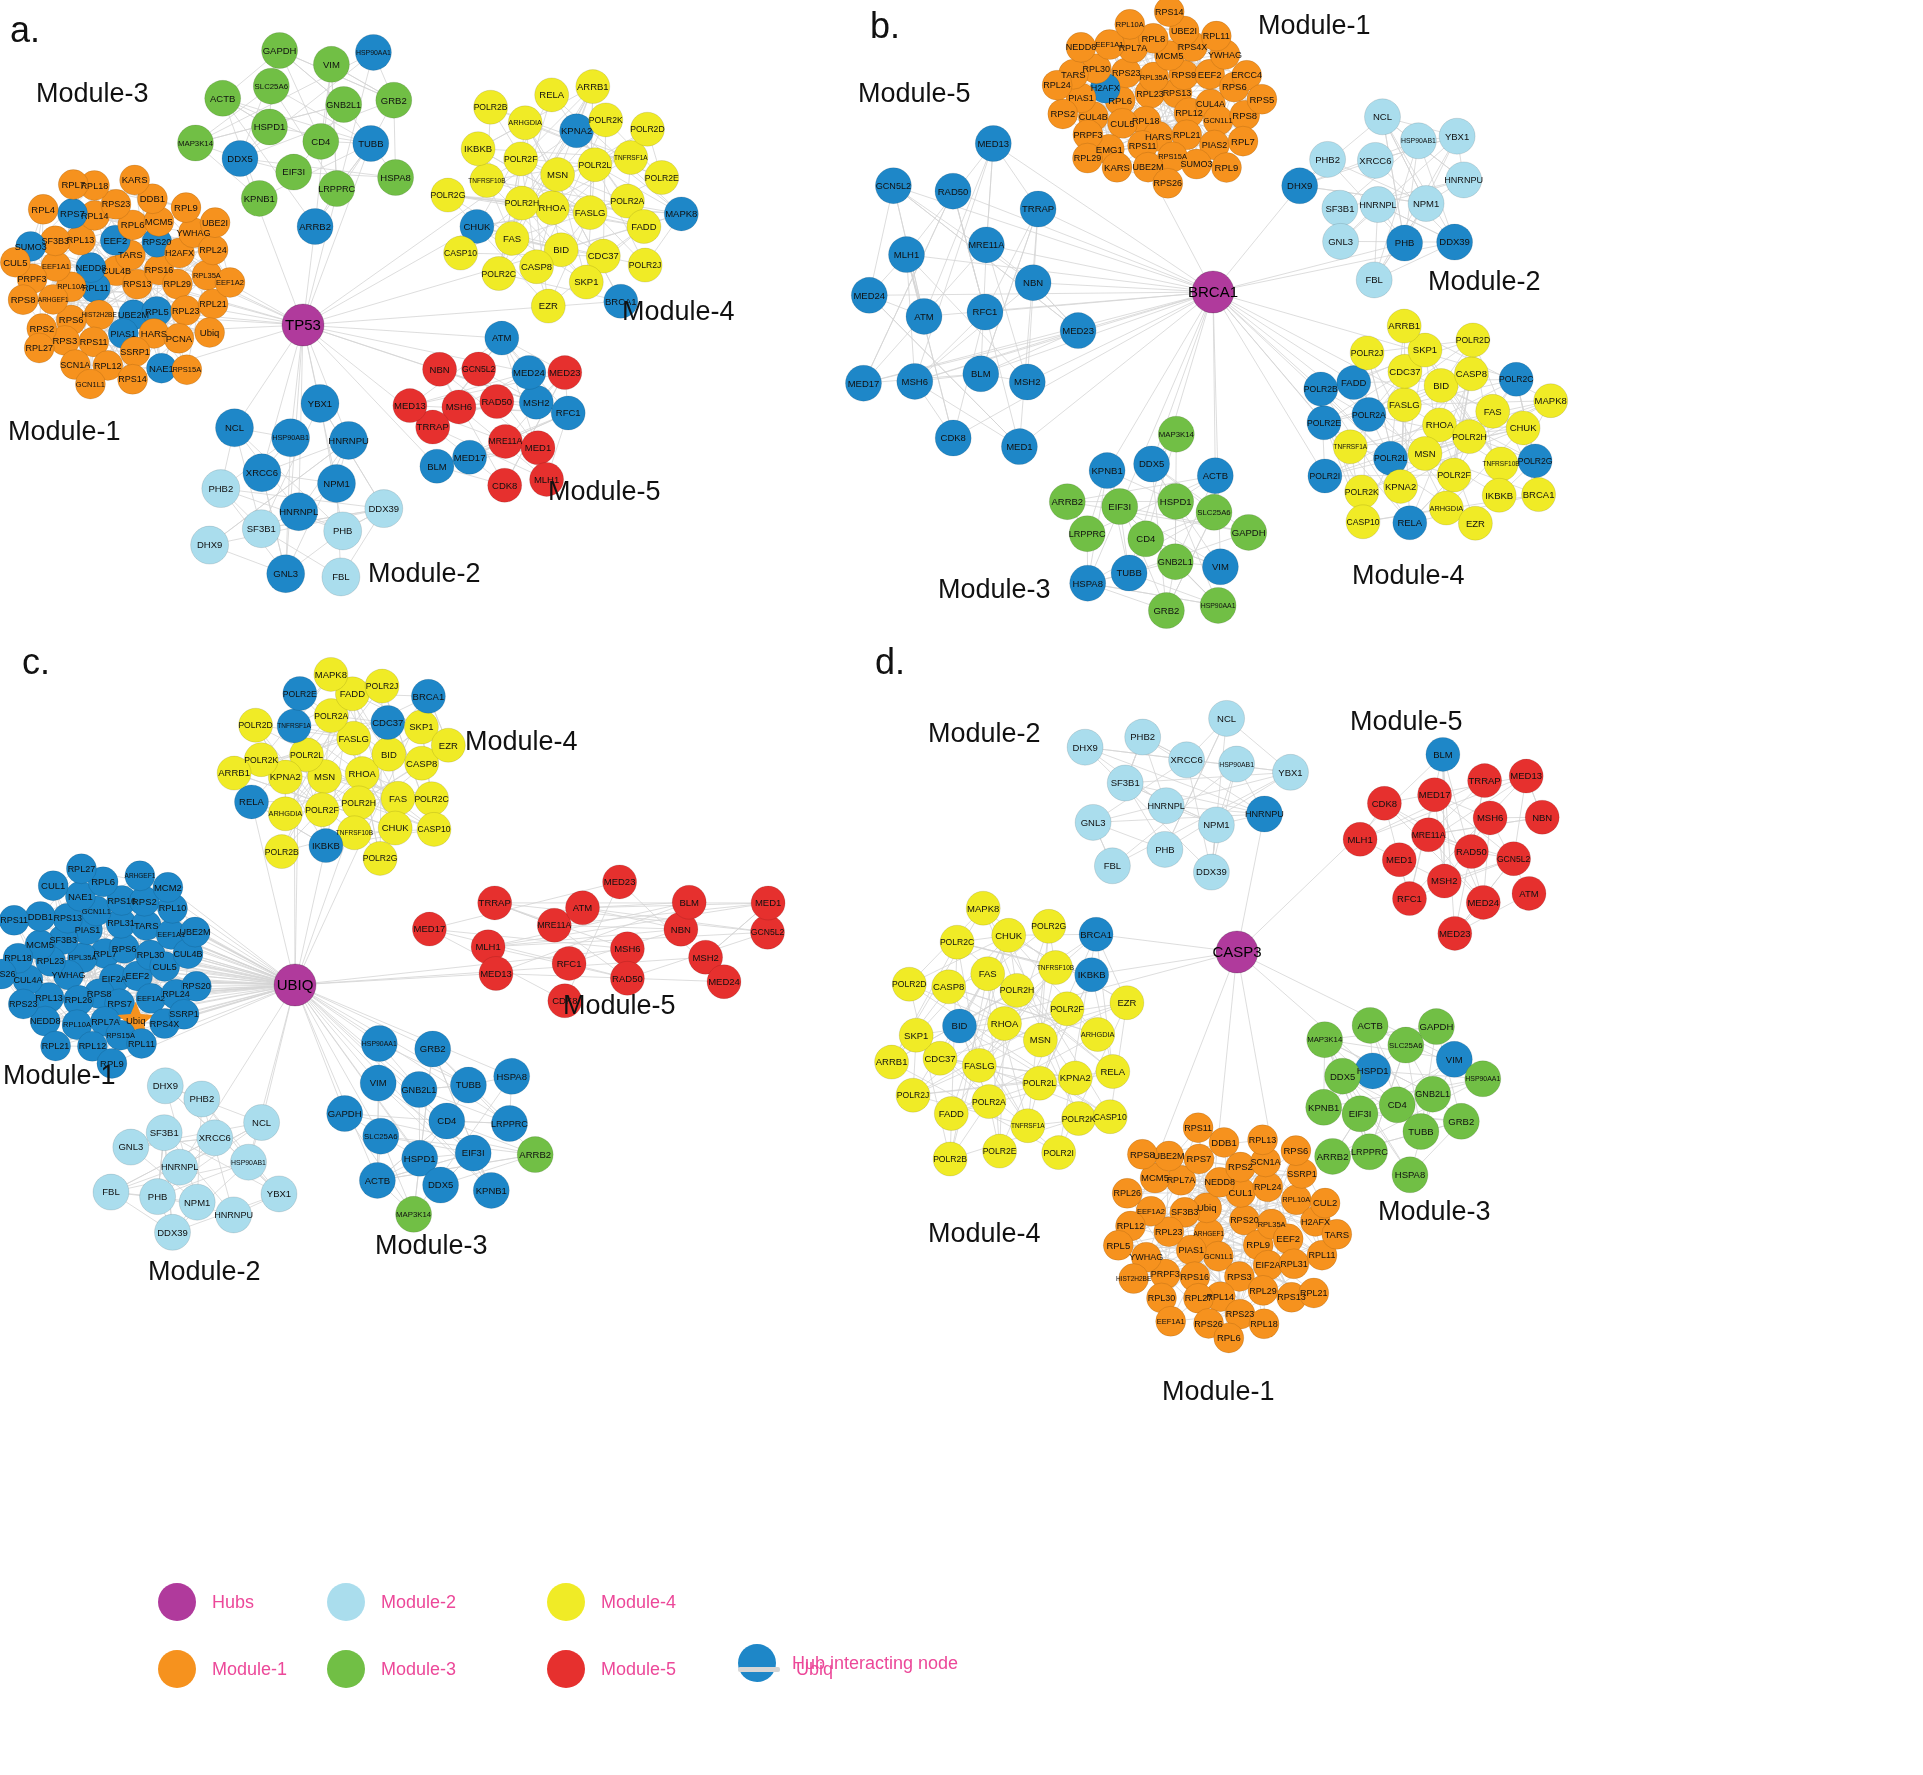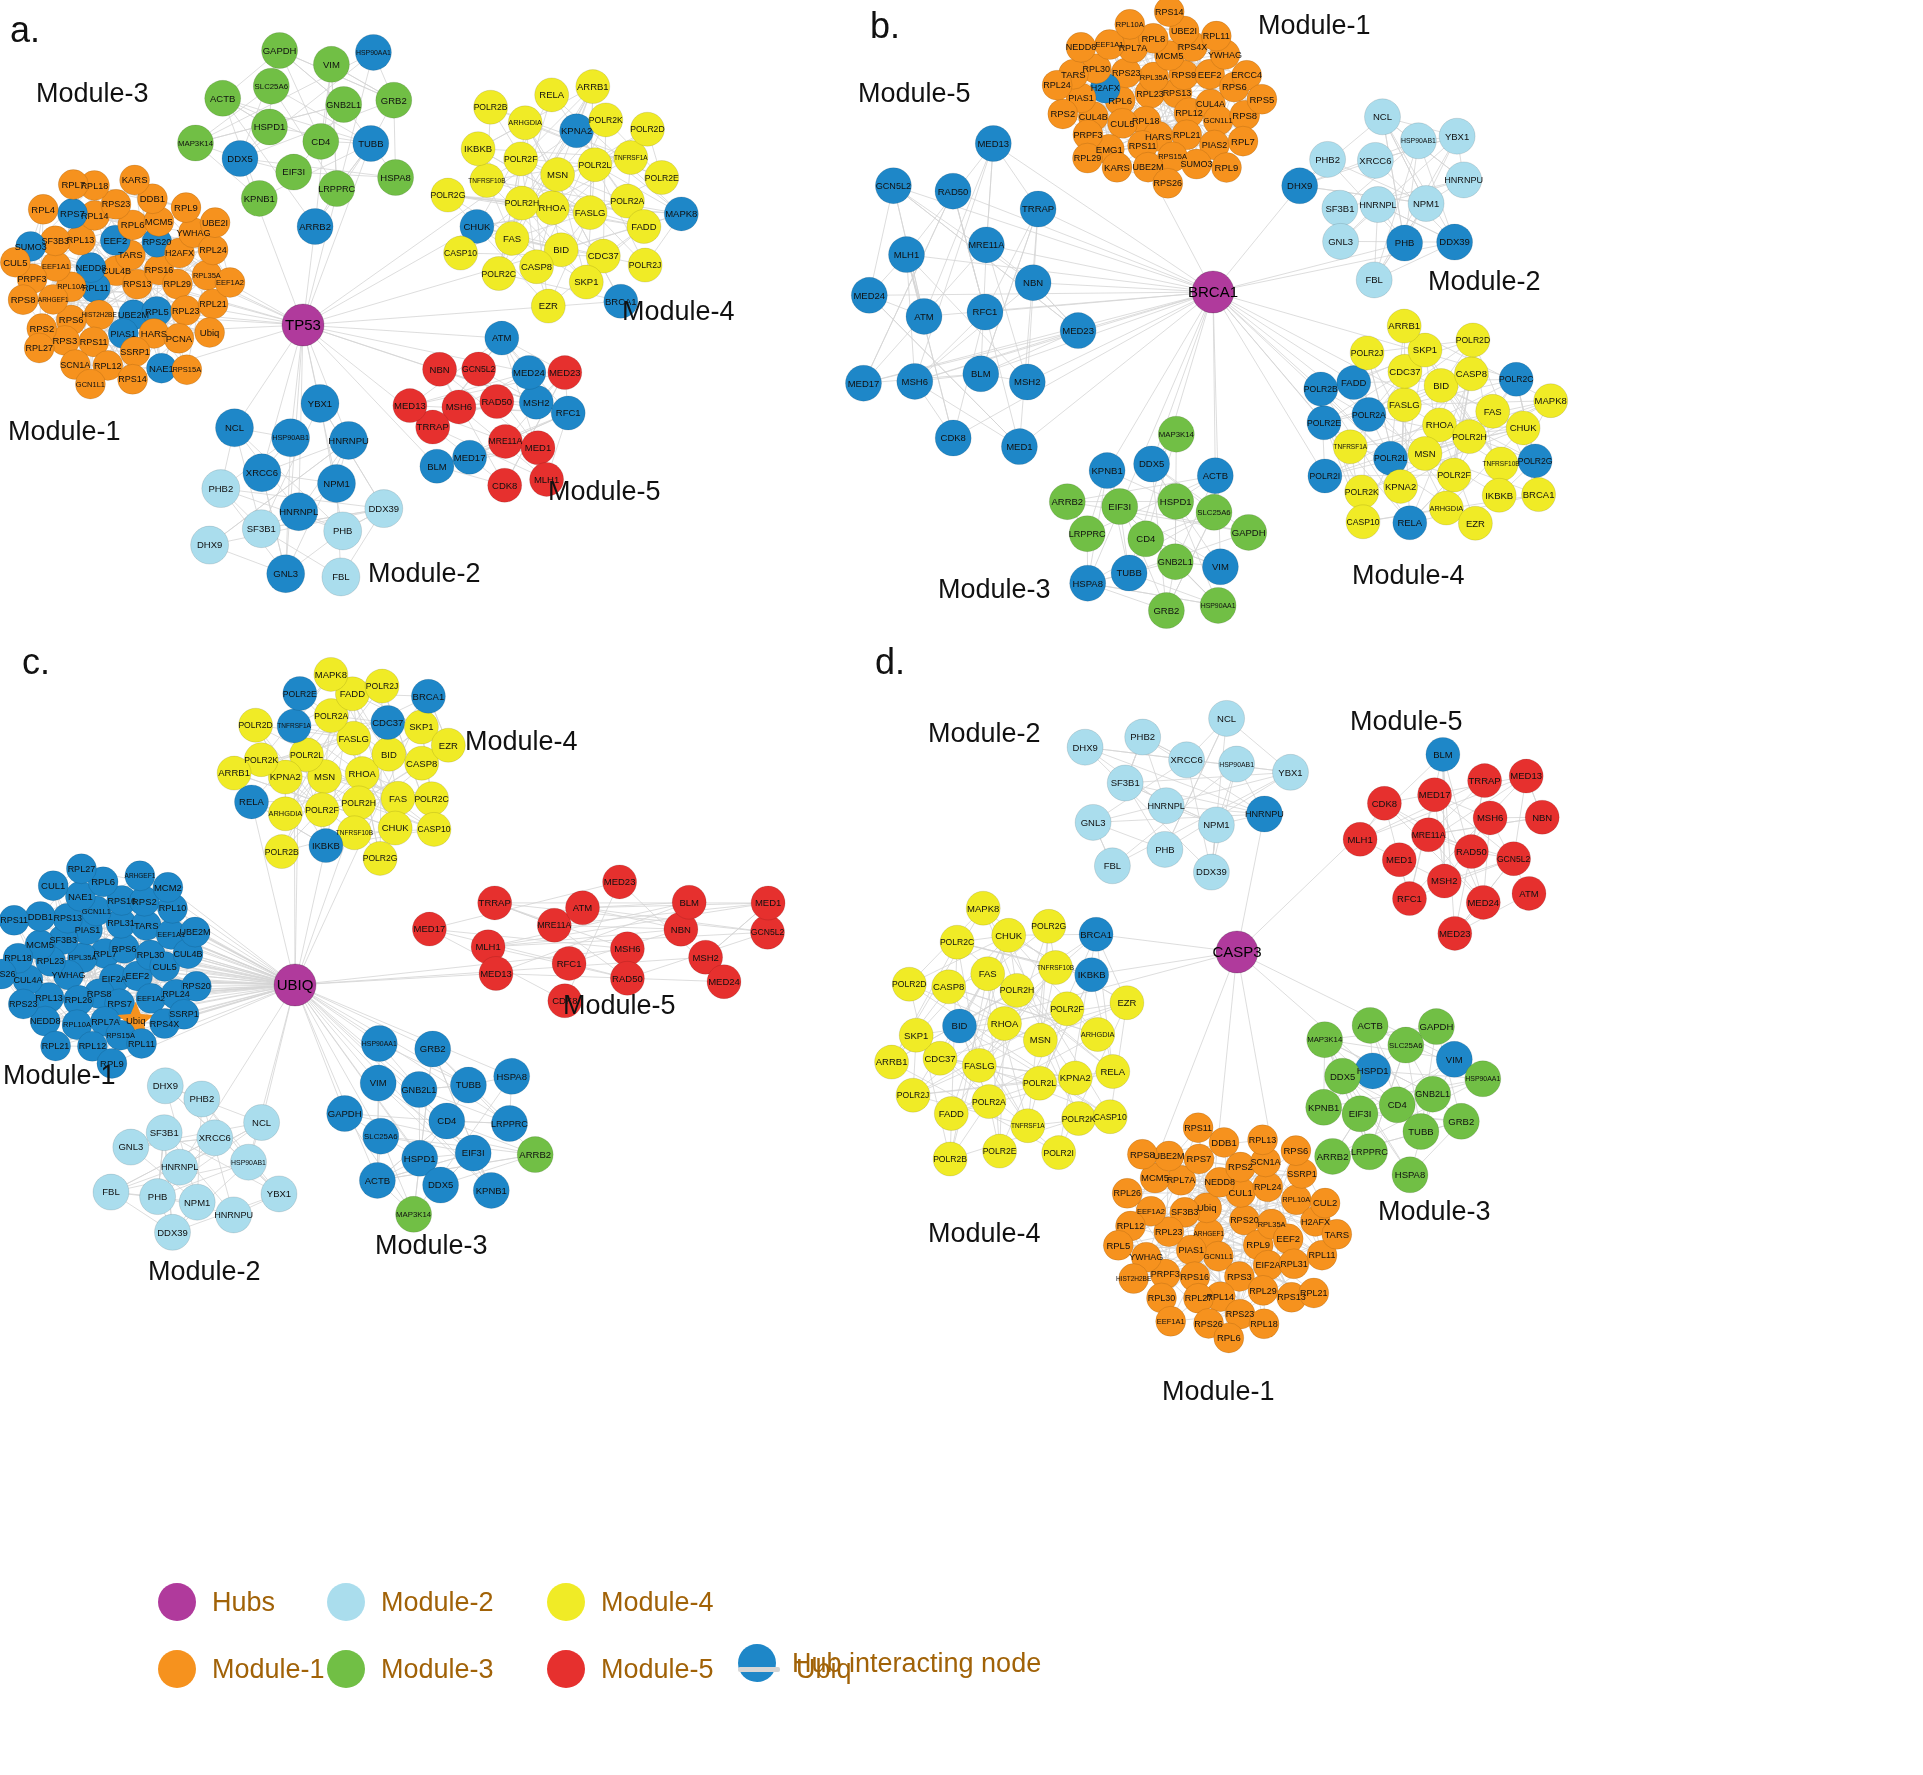--- a/index.html
+++ b/index.html
@@ -2,21 +2,21 @@
 <html><head>
 <meta charset="utf-8">
 <style>
   html,body{margin:0;padding:0;background:#ffffff;}
   body{font-family:"Liberation Sans",sans-serif;}
   .figure{position:relative;width:1923px;height:1775px;background:#fff;overflow:hidden;}
   #net{position:absolute;left:0;top:0;width:1923px;height:1775px;}
   .legend-item{position:absolute;display:flex;align-items:center;gap:16px;height:40px;}
   .swatch{width:38px;height:38px;border-radius:50%;flex:0 0 auto;}
   .swatch.line{width:42px;height:5px;border-radius:2px;}
-  .legend-label{font-size:27px;color:#a16207;white-space:nowrap;}
+  .legend-label{font-size:18px;color:#ec4899;white-space:nowrap;}
 </style>
 </head>
 <body>
 
 <div class="figure">
   <svg id="net" xmlns="http://www.w3.org/2000/svg" viewBox="0 0 1923 1775">
       <g stroke="#d5d5d5" stroke-width="1" stroke-opacity="0.8" fill="none">
         <line x1="320.8" y1="141.4" x2="370.8" y2="143.5"></line>
         <line x1="320.8" y1="141.4" x2="343.7" y2="104.5"></line>
         <line x1="320.8" y1="141.4" x2="279.6" y2="50.5"></line>

